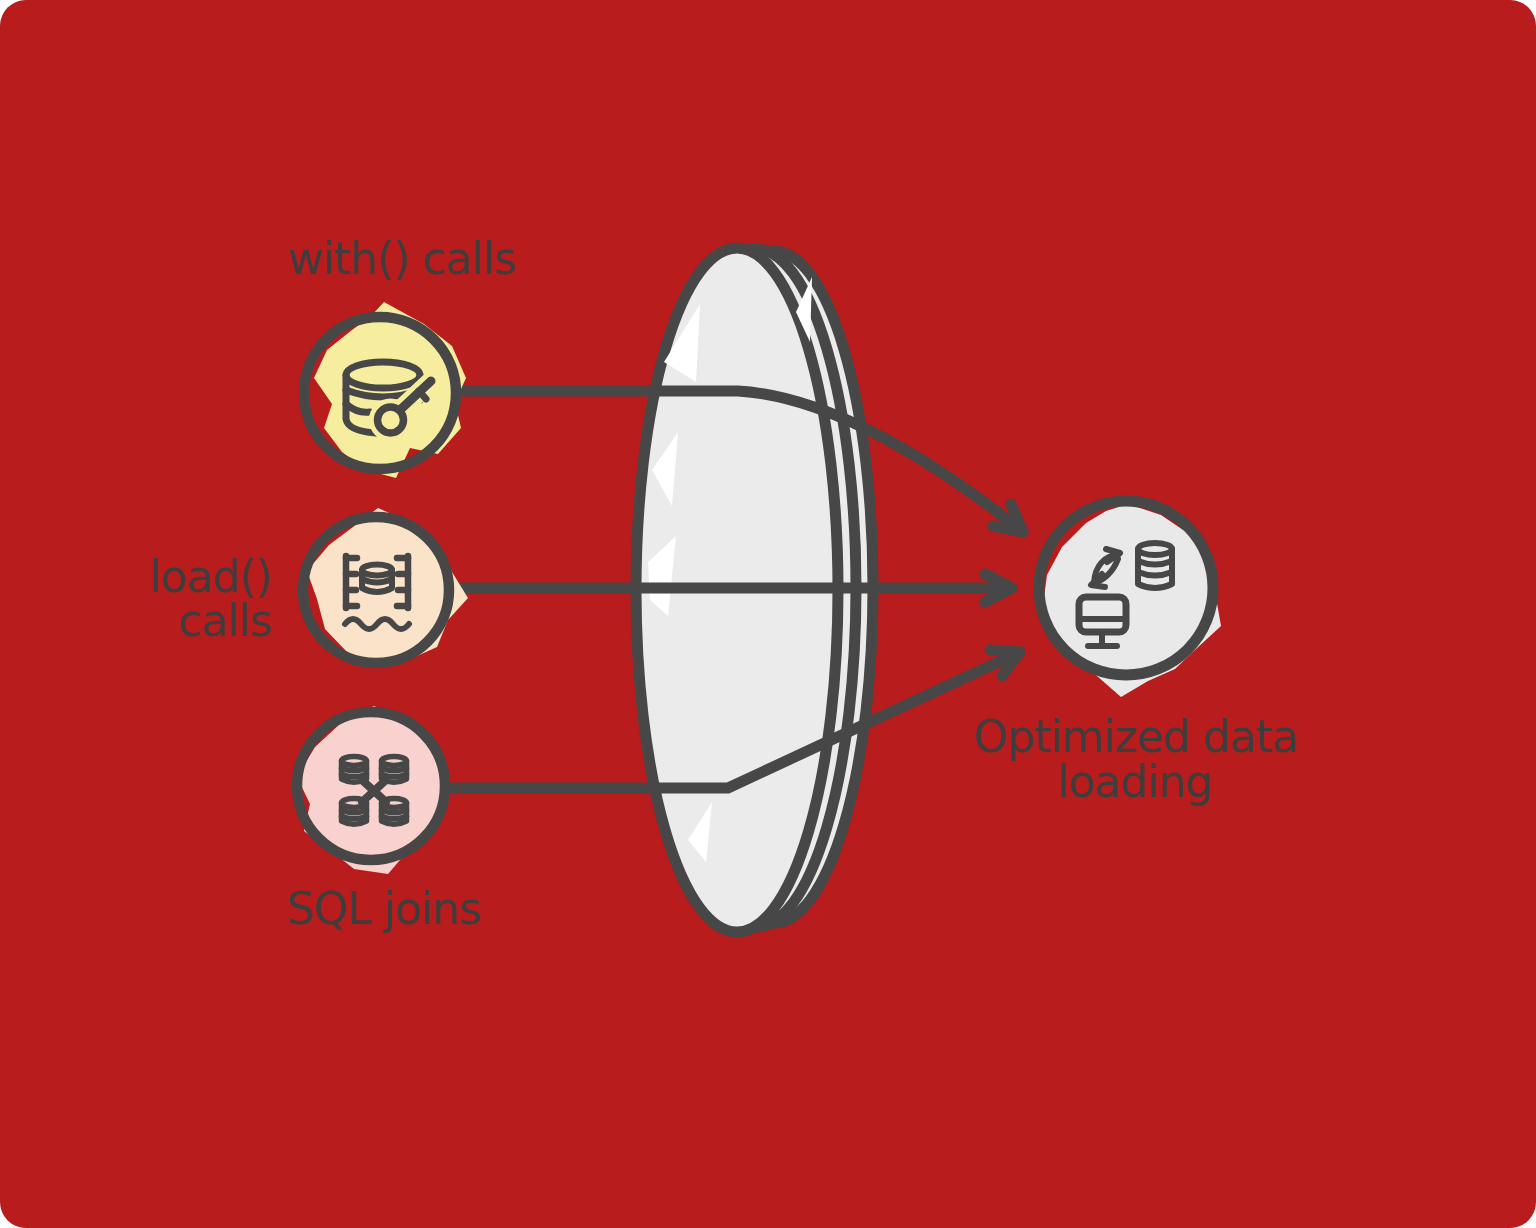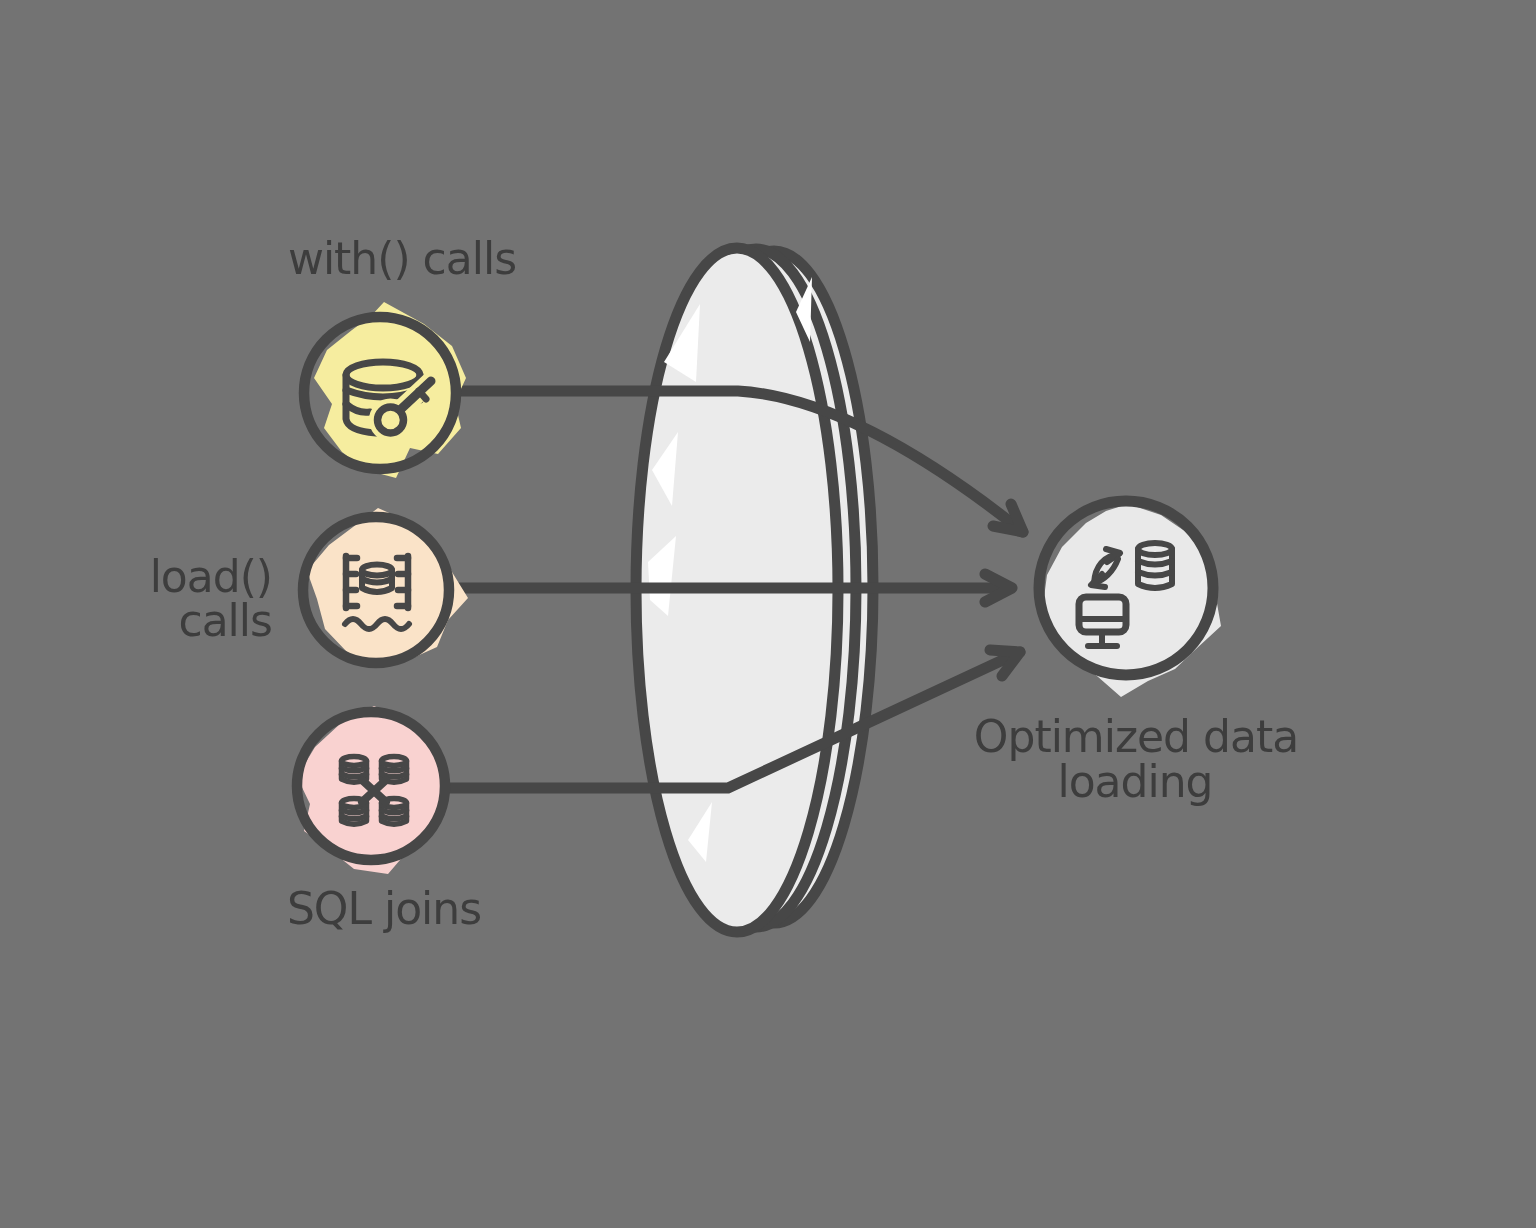--- a/index.html
+++ b/index.html
@@ -1,16 +1,16 @@
 <!DOCTYPE html>
 <html><head>
 <meta charset="utf-8">
 <style>
   html, body { margin: 0; padding: 0; background: #ffffff; }
-  .canvas { position: relative; width: 1536px; height: 1228px; background: #737373; overflow: hidden; }
+  .canvas { position: relative; width: 1536px; height: 1228px; background: #b91c1c; overflow: hidden; border-radius: 26px; }
   svg { display: block; }
   .lbl {
     font-family: "DejaVu Sans", sans-serif;
     font-size: 44px;
     letter-spacing: -1px;
     font-weight: normal;
   }
 </style>
 </head>
 <body>

